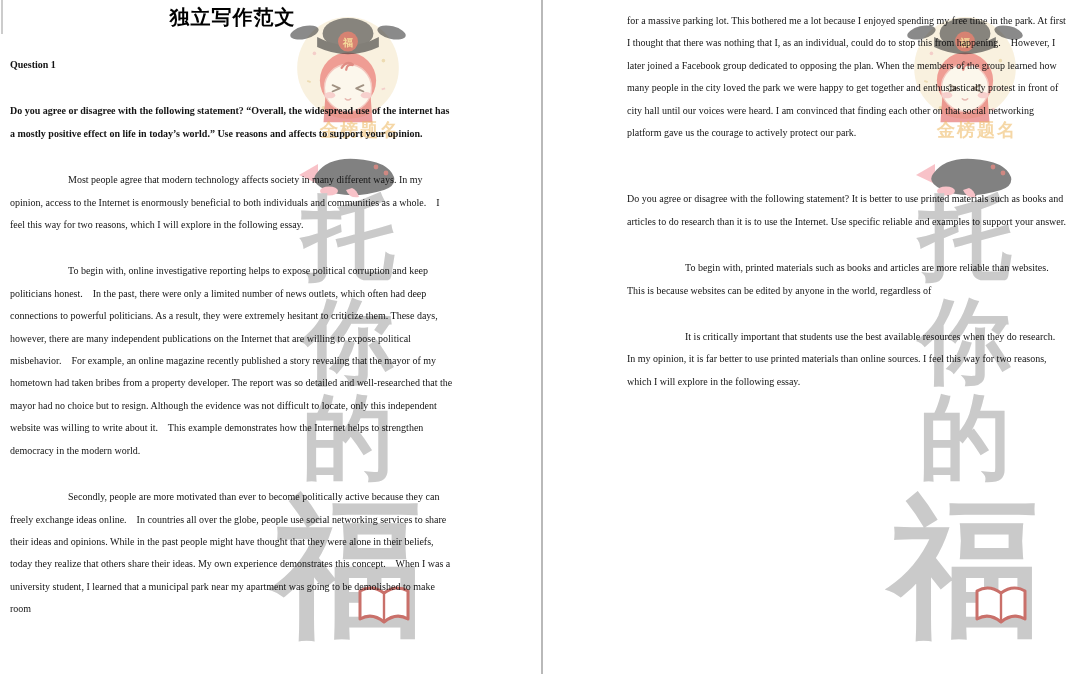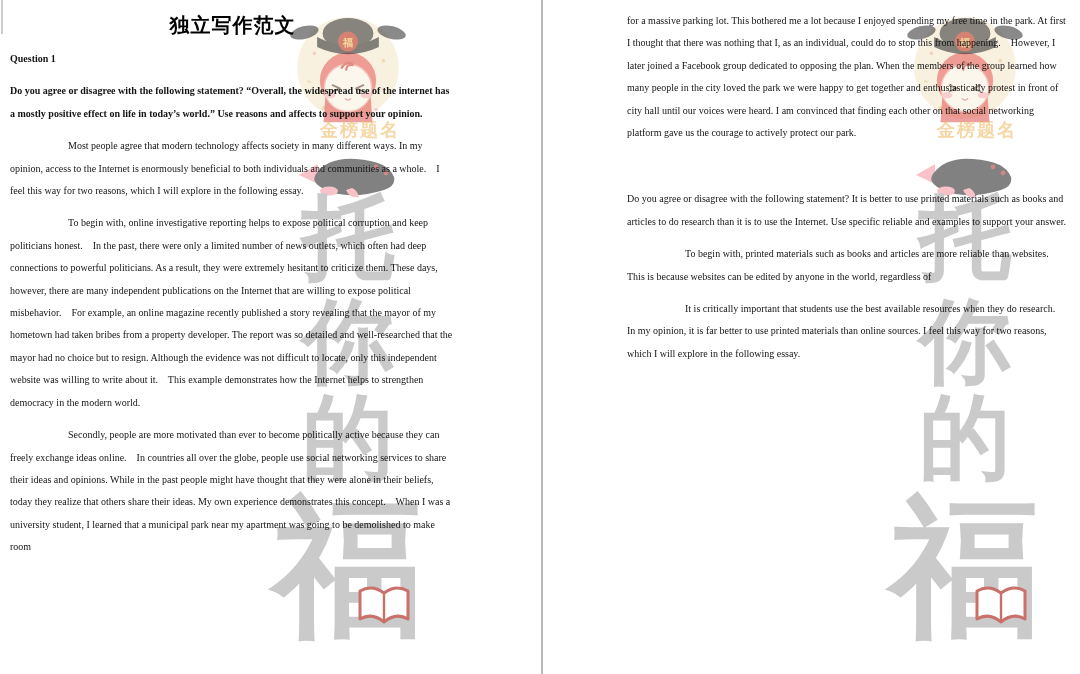--- a/index.html
+++ b/index.html
@@ -15,23 +15,23 @@
   .edge-tick{position:absolute;left:1px;top:0;width:2px;height:34px;background:#cccccc;}
   .page{position:absolute;top:0;height:674px;overflow:hidden;}
   .page-left{left:0;width:541px;}
   .page-right{left:543px;width:537px;}
   .content{position:relative;z-index:2;}
   .page-left .content{padding:4px 86px 0 10px;}
   .page-right .content{padding:10px 9px 0 84px;}
   p{margin:0;font-size:10px;line-height:22.4px;color:#141414;white-space:pre-wrap;text-align:left;}
   .b{font-weight:bold;}
   .indent{text-indent:58px;}
-  .mt1{margin-top:10px;}
+  .mt1{margin-top:24px;}
   .mt2{margin-top:44px;}
-  .title{margin:8px;text-align:center;font-family:"Liberation Sans",sans-serif;
+  .title{margin:0;text-align:center;font-family:"Liberation Sans",sans-serif;
          font-weight:bold;font-size:20px;line-height:26px;color:#000;letter-spacing:1px;}
   
   .watermark{position:absolute;top:0;width:170px;height:674px;z-index:1;pointer-events:none;}
   .page-left  .watermark{left:263px;}
   .page-right .watermark{left:337px;}
   .wm-mascot{position:absolute;top:8px;left:20px;width:130px;height:118px;}
   .wm-brand{position:absolute;top:118px;left:12px;width:170px;text-align:center;
             font-family:"Liberation Sans",sans-serif;font-weight:bold;font-size:18px;
             color:var(--wm-gold);opacity:.55;letter-spacing:2px;}
   .wm-whale{position:absolute;top:152px;left:33px;width:104px;height:50px;opacity:.6;}

